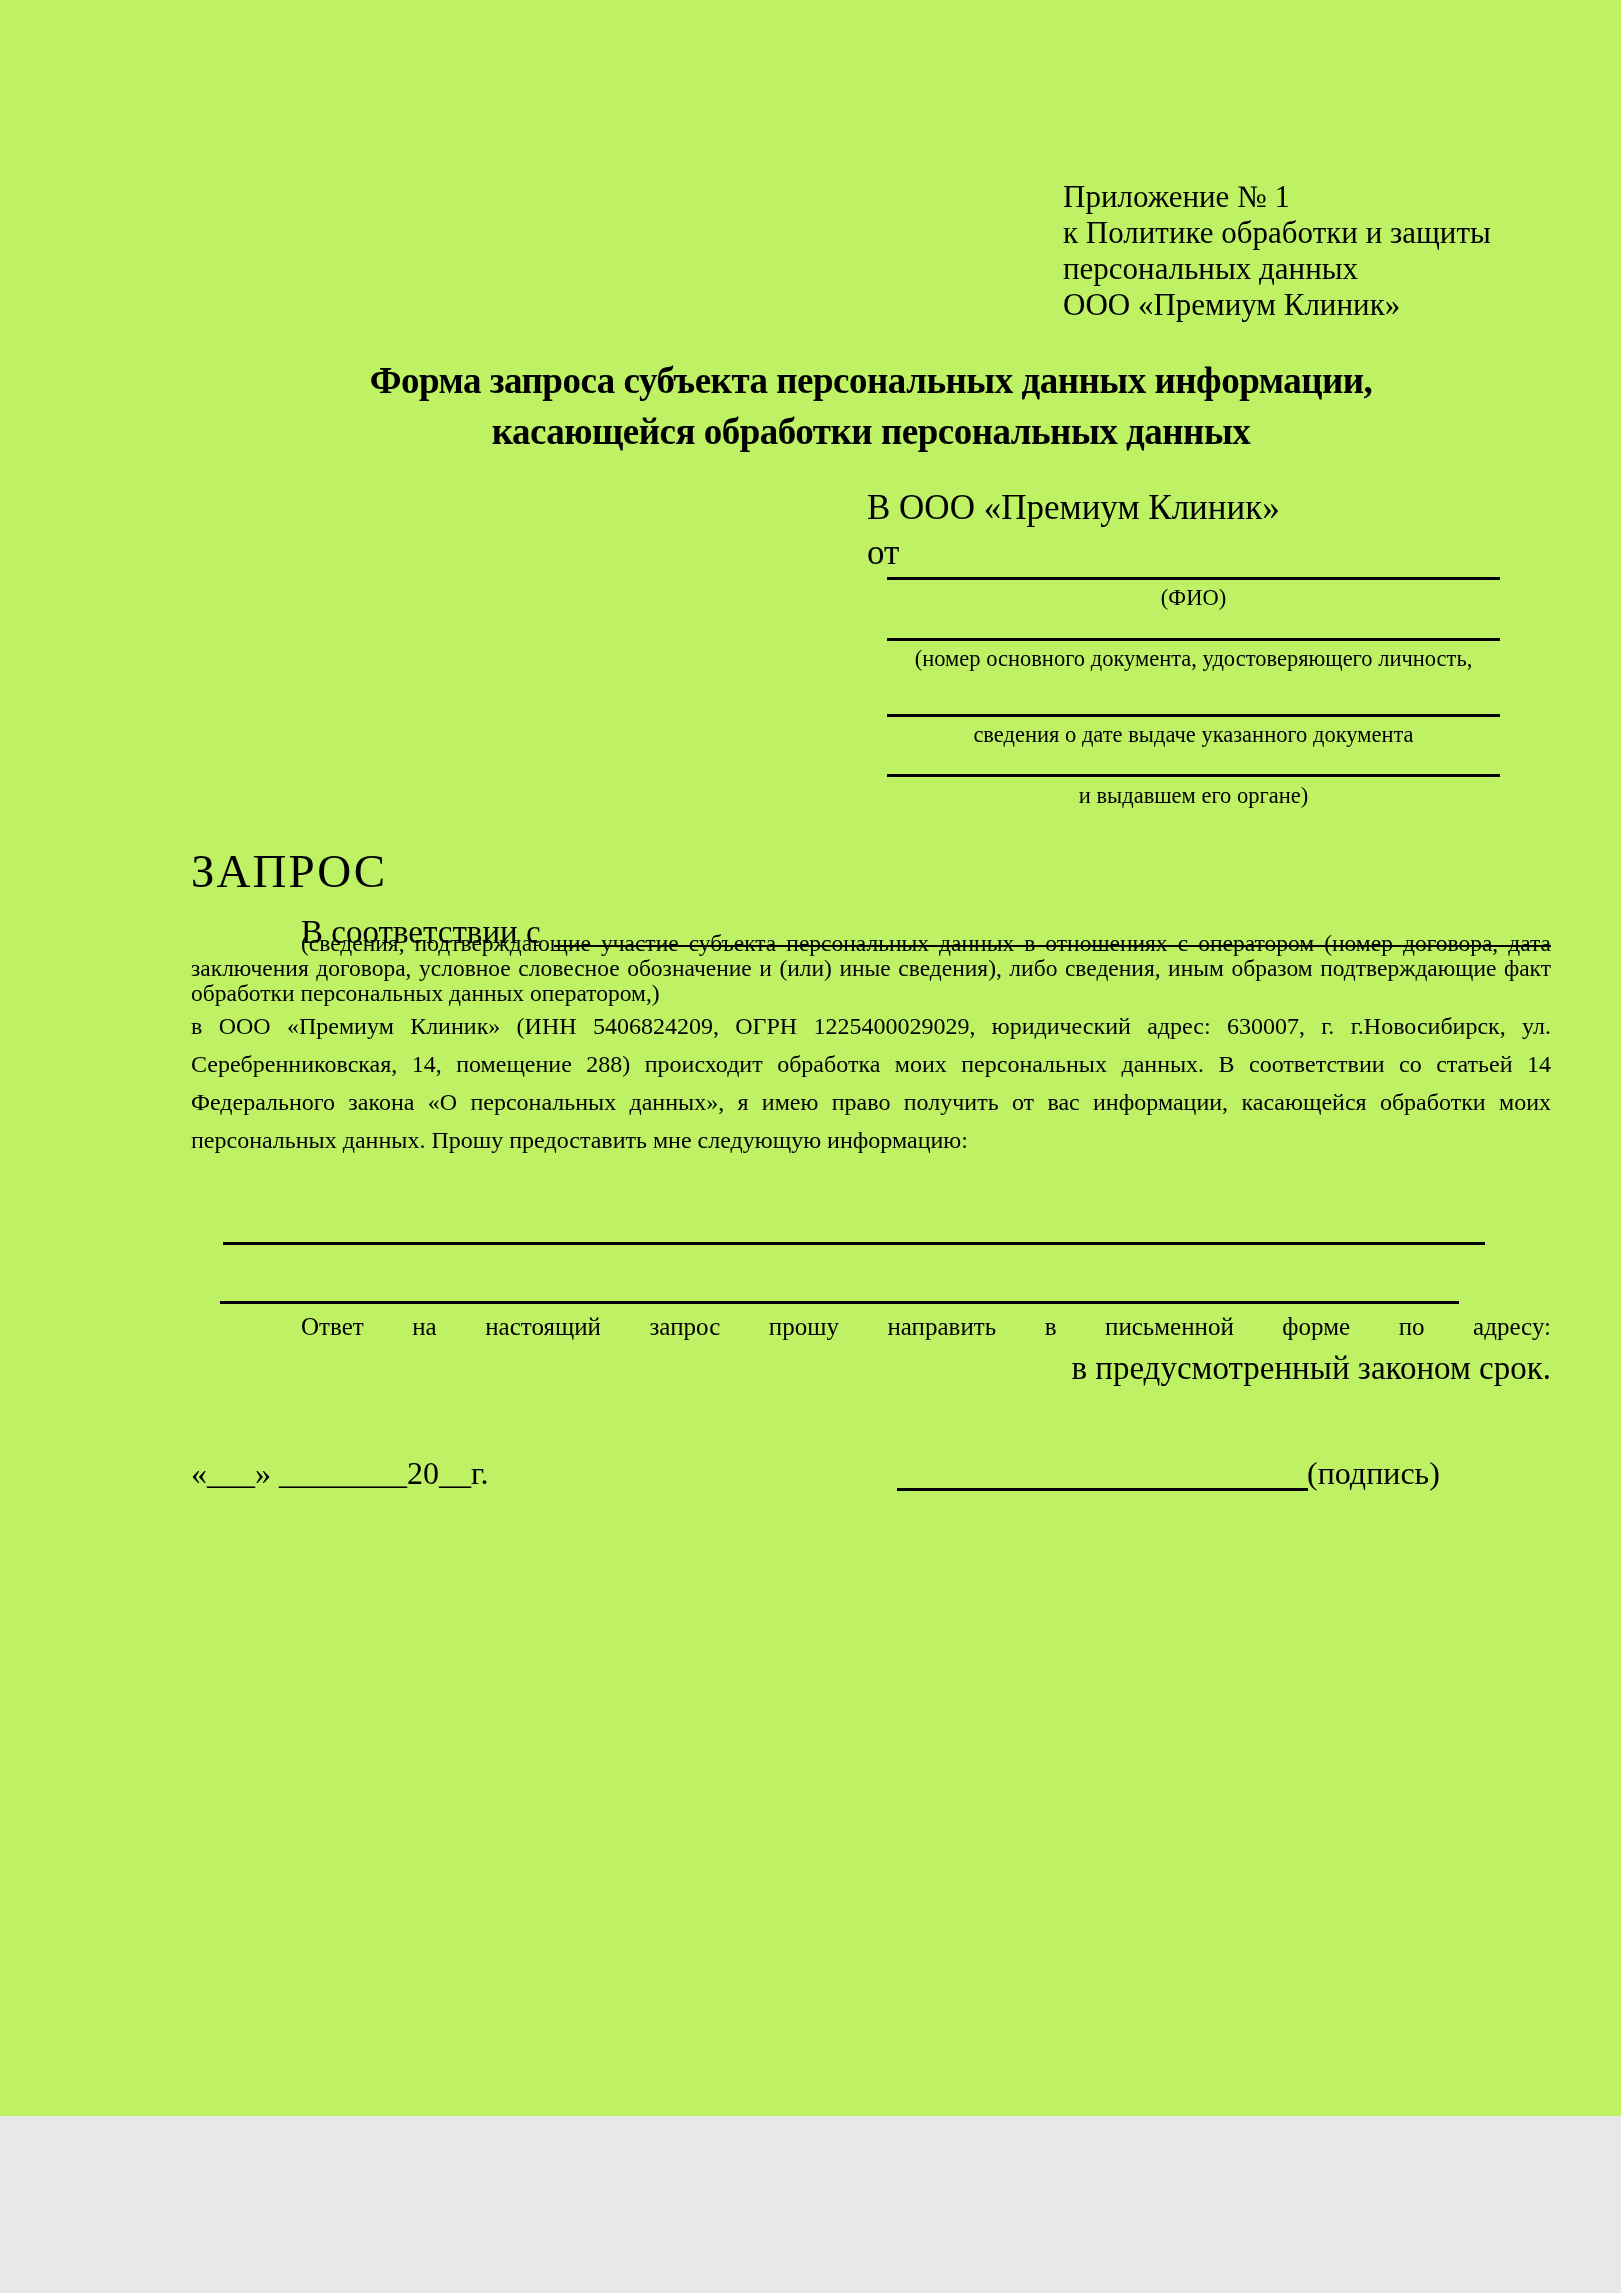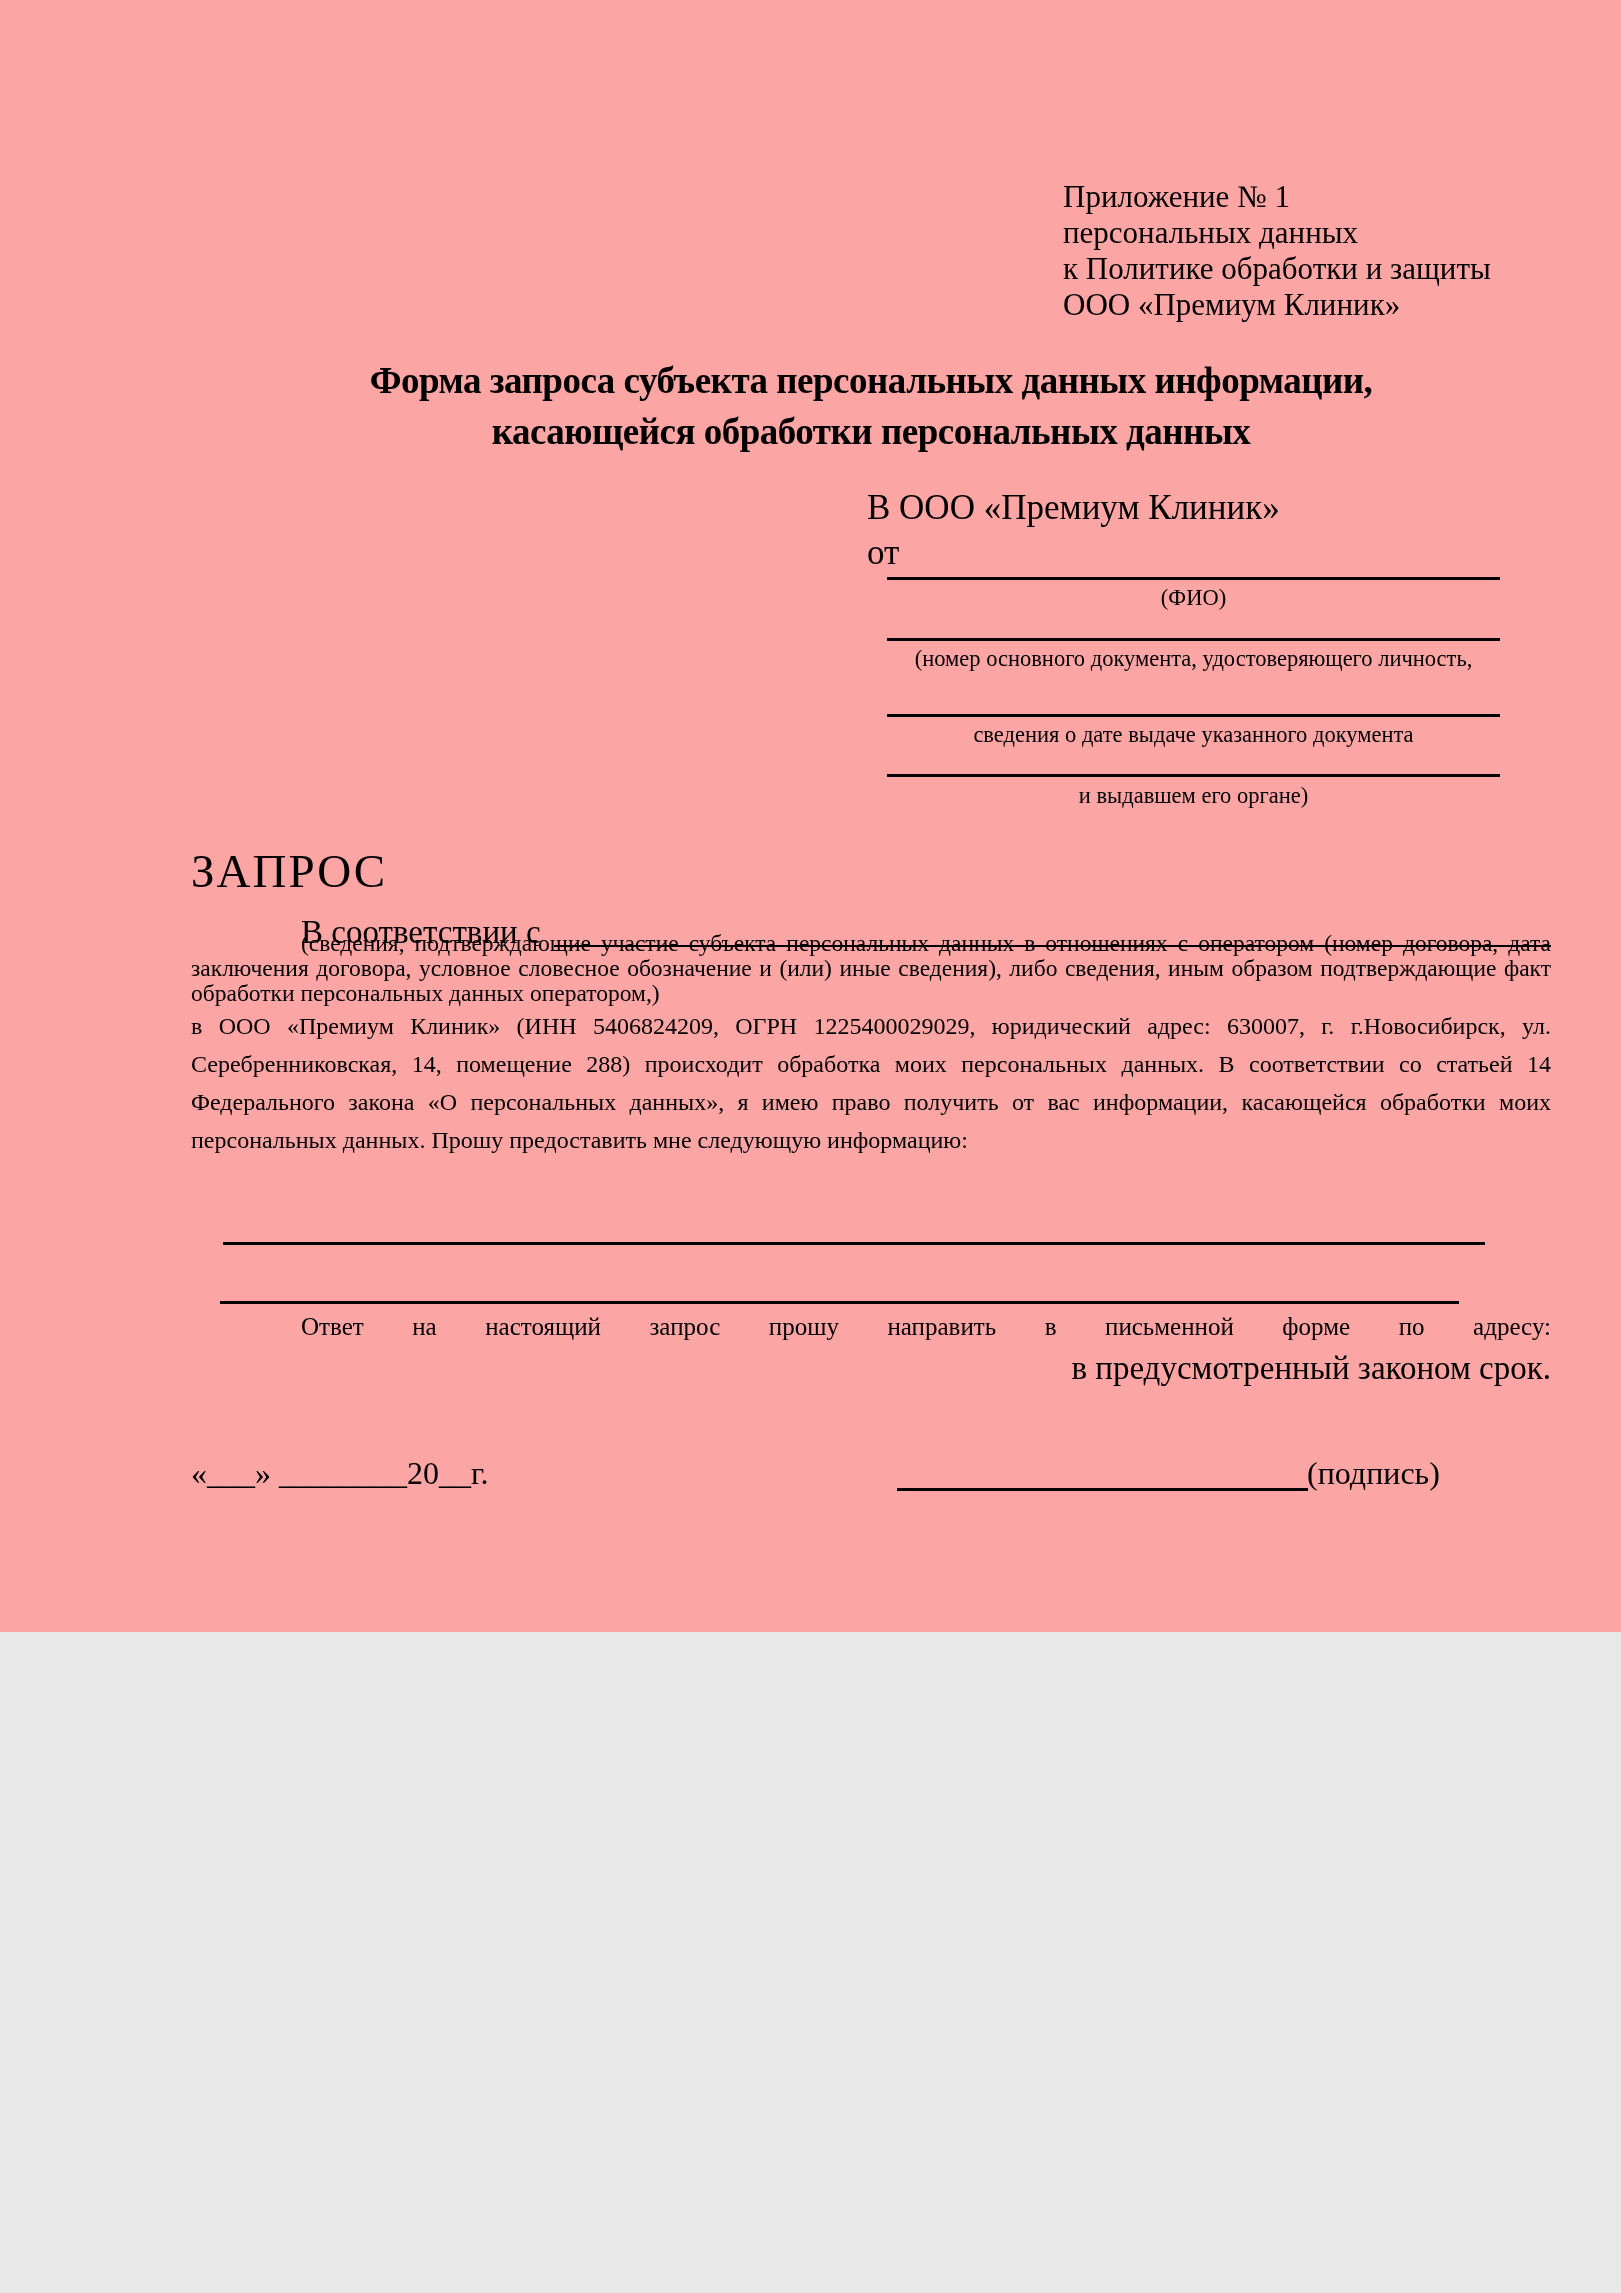--- a/index.html
+++ b/index.html
@@ -1,22 +1,22 @@
 <!DOCTYPE html>
 <html lang="ru"><head>
 <meta charset="utf-8">
 <title>Форма запроса субъекта персональных данных</title>
 <style>
   html, body { margin: 0; padding: 0; background: #e8e8e8; }
   .page {
     position: relative;
     width: 1621px;
-    height: 1632px;
+    height: 2116px;
     margin: 0 auto;
-    background: #fca5a5;
+    background: #bef264;
     color: #000000;
     font-family: "Liberation Serif", "DejaVu Serif", serif;
     overflow: hidden;
   }
   
   .appendix {
     position: absolute;
     left: 1063px; top: 179px;
     font-size: 31px; line-height: 36px;
     white-space: nowrap;
@@ -113,22 +113,22 @@
   .sig-line  { position: absolute; left: 706px; top: 33px; width: 411px; height: 2.9px; background: #000; }
   .sig-caption { position: absolute; left: 1116px; top: 0; font-size: 32px; white-space: nowrap; }
 </style>
 </head>
 <body>
 
 <div class="page">
 
   <div class="appendix">
     <div>Приложение № 1</div>
+    <div>к Политике обработки и защиты</div>
     <div>персональных данных</div>
-    <div>к Политике обработки и защиты</div>
     <div>ООО «Премиум Клиник»</div>
   </div>
 
   <div class="doc-title">
     <div>Форма запроса субъекта персональных данных информации,</div>
     <div>касающейся обработки персональных данных</div>
   </div>
 
   <div class="addr-to">В ООО «Премиум Клиник»</div>
   <div class="addr-from">от</div>

